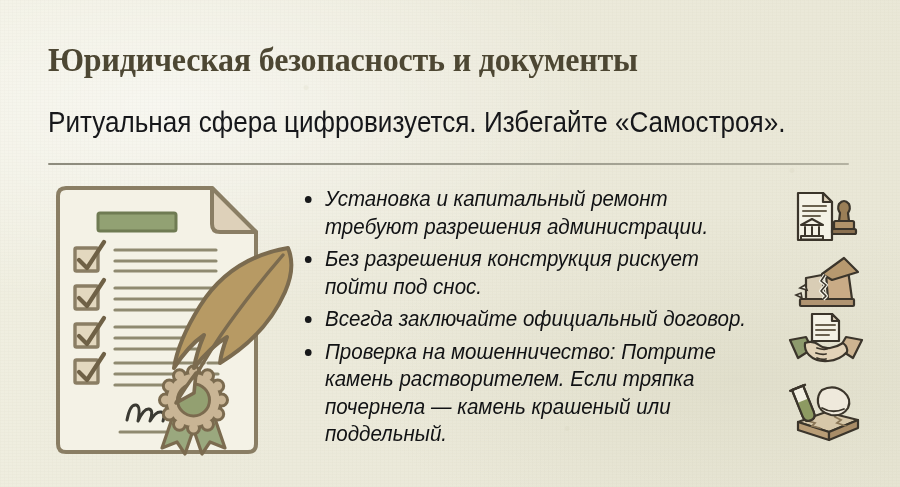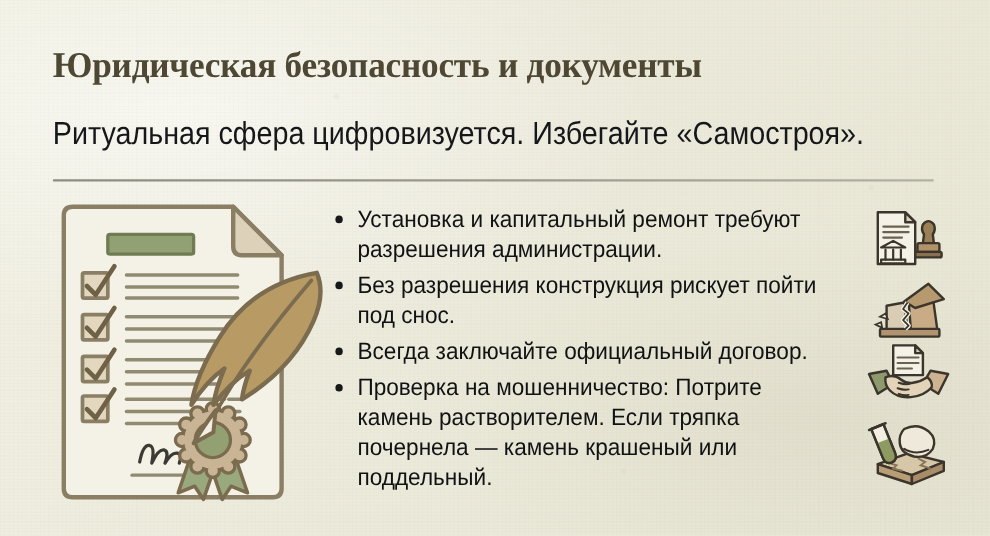--- a/index.html
+++ b/index.html
@@ -95,20 +95,21 @@
 
   
   #bullet-list {
     position: absolute;
     left: 303px;
     top: 186px;
     width: 485px;
     margin: 0;
     padding: 0;
     list-style: none;
+    font-style: italic;
   }
   #bullet-list li {
     position: relative;
     padding-left: 23px;
     margin: 0 0 5px 0;
     font-family: "Liberation Sans", sans-serif;
     font-size: 21.5px;
     line-height: 27.5px;
     color: #111214;
     transform: scaleX(0.955);

